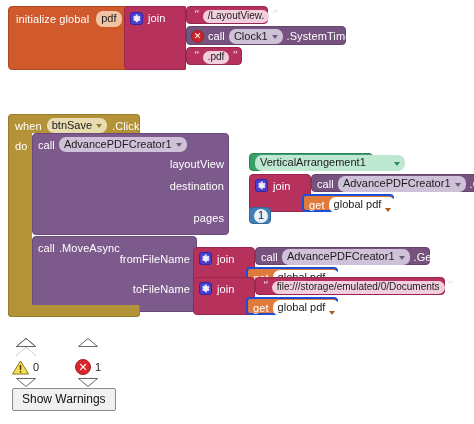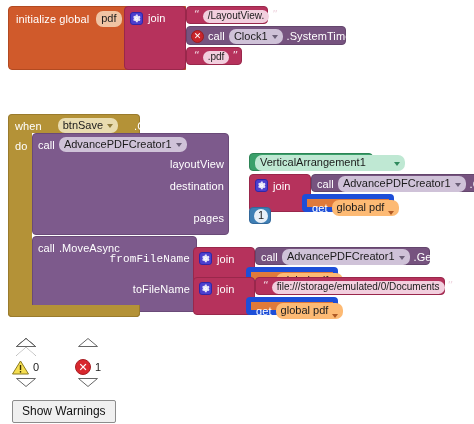--- a/index.html
+++ b/index.html
@@ -33,21 +33,21 @@
     border-radius: 4px;
     line-height: 1;
   }
   .blk-orange   { background: #d05a2b; border: 1px solid #b24a21; }
   .blk-magenta  { background: #b6325c; border: 1px solid #99274b; }
   .blk-purple   { background: #7d5a8c; border: 1px solid #6a4a78; }
   .blk-purple-d { background: #76537f; border: 1px solid #64466d; }
   .blk-gold     { background: #b49237; border: 1px solid #9a7b2c; }
   .blk-green    { background: #3aa06a; border: 1px solid #2e8456; }
   .blk-blue     { background: #3e7fb5; border: 1px solid #33689a; }
-  .blk-getorg   { background: #e07a3a; border: 5px solid #1d4ed8; }
+  .blk-getorg   { background: #e07a3a; border: 2px solid #1d4ed8; }
 
   .row {
     position: absolute;
     display: flex;
     align-items: center;
     white-space: nowrap;
   }
 
   .lbl {
     color: #ffffff;
@@ -60,21 +60,21 @@
     display: inline-flex;
     align-items: center;
     gap: 3px;
     background: rgba(255,255,255,0.82);
     color: #1b1b1b;
     border-radius: 7px;
     padding: 1px 5px 2px 5px;
     font-size: 11px;
     line-height: 1.15;
   }
-  .field.light-orange { background: #fdba74; align-items: flex-end; }
+  .field.light-orange { background: #ffffff; align-items: flex-end; }
   .field.on-orange    { background: #f0c4a4; }
   .field.on-gold      { background: #e9dcb0; }
   .field.on-purple    { background: #cfc2d8; }
   .field.on-green     { background: #bfe8d3; gap: 27px; }
   .caret {
     display: inline-block;
     width: 0; height: 0;
     border-left: 3.5px solid transparent;
     border-right: 3.5px solid transparent;
     border-top: 4.5px solid #7a6f86;
@@ -248,21 +248,21 @@
     <div class="row" style="left:4px; top:3px; height:12px;">
       <span class="quote">“</span>
       <span class="strchip">.pdf</span>
       <span class="quote">”</span>
     </div>
   </div>
 
   <div class="blk blk-gold" style="left:8px; top:114px; width:132px; height:20px; border-radius:4px 4px 0 0; border-bottom:none;"></div>
   <div class="blk blk-gold" style="left:8px; top:133px; width:132px; height:184px; border-radius:0 0 4px 4px; border-top:none;"></div>
 
-  <div class="row" style="left:15px; top:119px; height:13px; gap:16px;">
+  <div class="row" style="left:15px; top:119px; height:13px; gap:5px;">
     <span class="lbl">when</span>
     <span class="field on-gold">
       <span>btnSave</span>
       <span class="caret gold"></span>
     </span>
     <span class="lbl">.Click</span>
   </div>
 
   <span class="lbl" style="position:absolute; left:15px; top:140px;">do</span>
 
@@ -330,21 +330,21 @@
     </div>
   </div>
 
   <div class="blk blk-purple" style="left:32px; top:236px; width:165px; height:76px;"></div>
 
   <div class="row" style="left:38px; top:241px; height:13px; gap:4px;">
     <span class="lbl">call</span>
     <span class="lbl">.MoveAsync</span>
   </div>
 
-  <span class="lbl" style="position:absolute; right:284px; top:253px; text-align:right;font-family:Liberation Mono, monospace;">fromFileName</span>
+  <span class="lbl" style="position:absolute; right:284px; top:253px; text-align:right;">fromFileName</span>
   <div class="blk blk-magenta" style="left:193px; top:247px; width:62px; height:38px;"></div>
   <div class="row" style="left:199px; top:252px; height:13px; gap:5px;">
     <span class="gear">
       <svg width="9" height="9" viewBox="0 0 16 16" aria-hidden="true">
         <path fill="#ffffff" d="M8 5.2a2.8 2.8 0 1 0 0 5.6 2.8 2.8 0 0 0 0-5.6zm0 4.2a1.4 1.4 0 1 1 0-2.8 1.4 1.4 0 0 1 0 2.8z"></path>
         <path fill="#ffffff" d="M14 8c0-.4 0-.8-.1-1.1l1.3-1-1.5-2.6-1.6.6c-.5-.4-1.1-.8-1.7-1L10.1 1H7.1l-.3 1.7c-.6.2-1.2.6-1.7 1l-1.6-.6L2 5.7l1.3 1c-.1.4-.1.7-.1 1.1s0 .8.1 1.2L2 10l1.5 2.6 1.6-.6c.5.4 1.1.8 1.7 1l.3 1.7h3l.3-1.7c.6-.2 1.2-.6 1.7-1l1.6.6 1.5-2.6-1.3-1c.1-.4.1-.8.1-1.2z" opacity=".85"></path>
       </svg>
     </span>
     <span class="lbl">join</span>
   </div>
@@ -435,15 +435,15 @@
       <span class="err-circle">✕</span>
       <span class="indic-count">1</span>
     </div>
     <div class="tri-dn" style="border-top-color:transparent;">
       <svg width="20" height="9" viewBox="0 0 20 9" style="position:absolute; left:-10px; top:-9px;" aria-hidden="true">
         <polygon points="0.5,0.5 19.5,0.5 10,8.5" fill="#ffffff" stroke="#666" stroke-width="1"></polygon>
       </svg>
     </div>
   </div>
 
-  <button class="show-warn-btn" style="left:12px; top:388px;margin-top:12px;">Show Warnings</button>
+  <button class="show-warn-btn" style="left:12px; top:388px;">Show Warnings</button>
 
 </div>
 
 </body></html>

